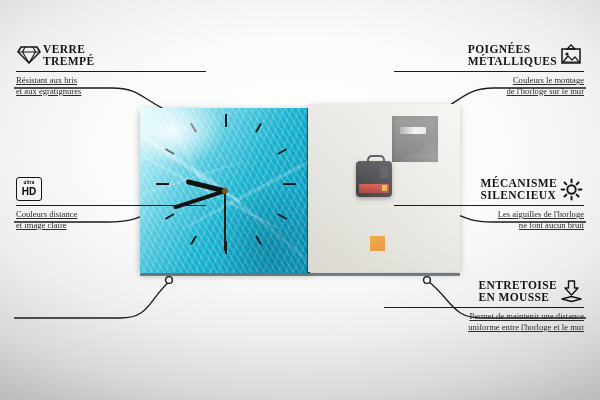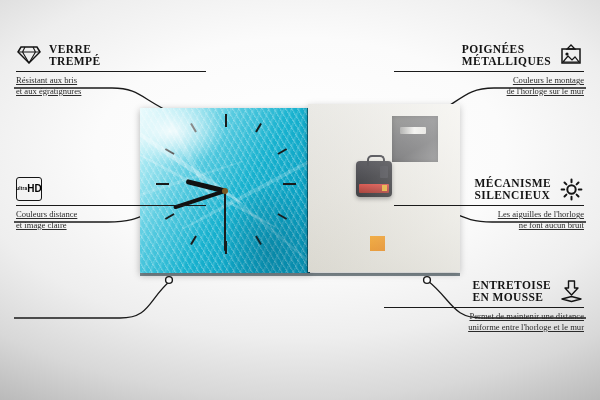--- a/index.html
+++ b/index.html
@@ -65,32 +65,32 @@
   .tick{position:absolute;left:50%;top:6px;width:2px;height:10px;background:#1a1a1a;transform-origin:50% 70px;}
   .tick.major{height:13px;width:2px;}
   .hand{position:absolute;left:50%;bottom:50%;background:#111;transform-origin:50% 100%;border-radius:2px;}
   .hand.hour{width:5px;height:40px;}
   .hand.minute{width:4px;height:54px;}
   .hand.second{width:2px;height:60px;background:#1a1a1a;}
   .cap{position:absolute;left:50%;top:50%;width:6px;height:6px;margin:-3px 0 0 -3px;border-radius:50%;background:#7a5a22;}
 
   
   .callout{position:absolute;width:190px;}
-  .callout .head{display:flex;align-items:center;gap:7px;}
+  .callout .head{display:flex;align-items:center;gap:1px;}
   .callout.left .head{justify-content:flex-start;}
   .callout.right .head{justify-content:flex-end;}
   .title{font-size:11.5px;font-weight:bold;letter-spacing:.4px;color:#141414;line-height:12.5px;text-transform:uppercase;}
   .callout.right .title{text-align:left;}
   .rule{height:1.2px;background:#1a1a1a;margin:3px 0 3px;}
   .desc{font-size:8.6px;color:#2a2a2a;line-height:10.4px;font-family:"Liberation Serif", serif;text-decoration:underline;}
   .callout.right .desc{text-align:right;}
   .ic{flex:0 0 auto;width:26px;height:26px;display:flex;align-items:center;justify-content:center;}
   .ic svg{display:block;}
 
-  .hd-badge{width:24px;height:22px;border:1.6px solid #151515;border-radius:3px;display:flex;flex-direction:row;align-items:center;justify-content:center;line-height:1;}
+  .hd-badge{width:24px;height:22px;border:1.6px solid #151515;border-radius:3px;display:flex;flex-direction:column;align-items:center;justify-content:center;line-height:1;}
   .hd-badge .u{font-size:4.6px;font-weight:bold;letter-spacing:.2px;font-family:"Liberation Sans",sans-serif;}
   .hd-badge .h{font-size:10px;font-weight:bold;font-family:"Liberation Sans",sans-serif;margin-top:.5px;}
 
   svg.connector{position:absolute;left:0;top:0;width:600px;height:400px;pointer-events:none;}
 </style>
 </head>
 <body>
 
 <div id="stage">
 

